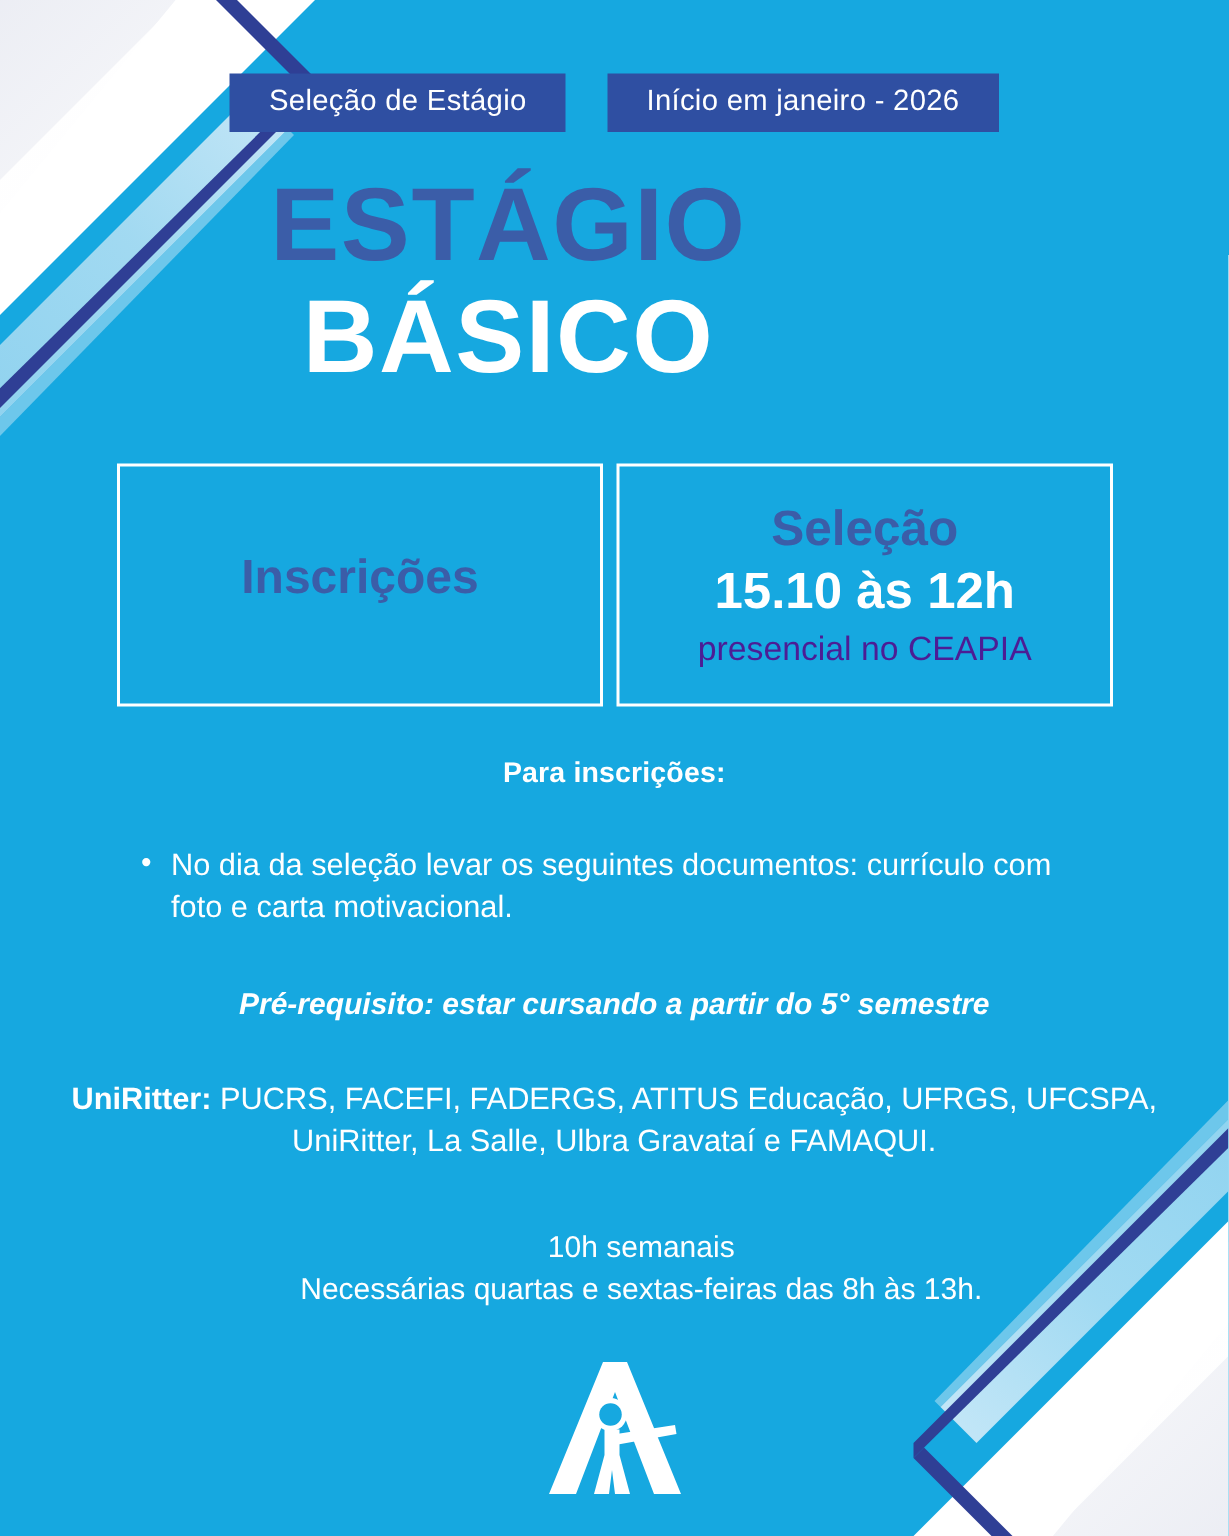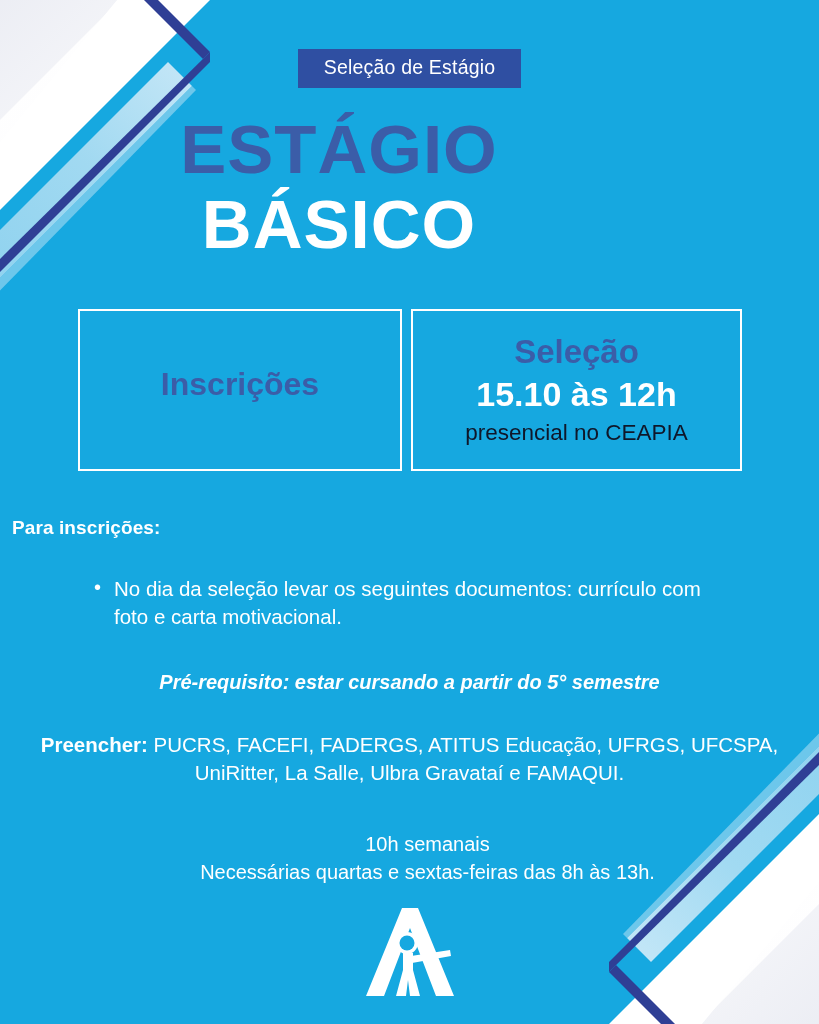--- a/index.html
+++ b/index.html
@@ -105,39 +105,40 @@
   .box-main {
     font-size: 34px;
     font-weight: bold;
     color: #ffffff;
     line-height: 1.15;
     margin: 0;
   }
   .box-sub {
     font-size: 22.5px;
     font-weight: normal;
-    color: #0f172a;
+    color: #4c1d95;
     line-height: 1.25;
     margin: 5px 0 0 0;
   }
   .info-box.left .box-head { font-size: 32px; margin-bottom: 12px; }
   .info-box.left .box-main { font-size: 33px; }
 
   
   .body-copy {
     position: absolute;
     top: 505px;
     left: 0;
     width: 819px;
   }
   .lead {
+    text-align: center;
     color: #ffffff;
     font-size: 19px;
     font-weight: bold;
-    margin: 12px;
+    margin: 0;
     letter-spacing: .1px;
   }
   .bullets {
     list-style: none;
     margin: 36px 0 0 0;
     padding: 0 80px 0 94px;
     color: #ffffff;
   }
   .bullets li {
     position: relative;
@@ -257,20 +258,21 @@
       <path d="M 150 -40 L 250 -40 L -60 270 L -60 215 Z" fill="#ffffff"></path>
       <path d="M 168 62 L 192 86 L -60 338 L -60 290 Z" fill="url(#gLight2)" opacity="0.95"></path>
       <path d="M 192 86 L 196 90 L -60 352 L -60 338 Z" fill="#a9dcf2" opacity="0.6"></path>
       <path d="M 118 -40 L 210 52 L 203 59 L 111 -33 Z" fill="#2f3f95"></path>
       <path d="M 210 52 L 210 62 L -60 332 L -60 318 Z" fill="#2f3f95"></path>
     </svg>
   </div>
 
   <div class="badge-row">
     <div class="badge">Seleção de Estágio</div>
+    <div class="badge">Início em janeiro - 2026</div>
   </div>
 
   <div class="title-block">
     <div class="title-1">ESTÁGIO</div>
     <div class="title-2">BÁSICO</div>
   </div>
 
   <div class="boxes">
     <div class="info-box left">
       <div class="box-head">Inscrições</div>
@@ -284,21 +286,21 @@
 
   <div class="body-copy">
     <p class="lead">Para inscrições:</p>
 
     <ul class="bullets">
       <li>No dia da seleção levar os seguintes documentos: currículo com foto e carta motivacional.</li>
     </ul>
 
     <p class="prereq">Pré-requisito: estar cursando a partir do 5° semestre</p>
 
-    <p class="faculties"><span class="lbl">Preencher:</span> <span>PUCRS, FACEFI, FADERGS, ATITUS Educação, UFRGS, UFCSPA, UniRitter, La Salle, Ulbra Gravataí e FAMAQUI.</span></p>
+    <p class="faculties"><span class="lbl">UniRitter:</span> <span>PUCRS, FACEFI, FADERGS, ATITUS Educação, UFRGS, UFCSPA, UniRitter, La Salle, Ulbra Gravataí e FAMAQUI.</span></p>
 
     <p class="hours"><span>10h semanais</span><br><span>Necessárias quartas e sextas-feiras das 8h às 13h.</span></p>
   </div>
 
   <div class="logo">
     <svg viewBox="0 0 96 88" xmlns="http://www.w3.org/2000/svg" aria-hidden="true">
 
       <path d="M 40 0 L 56 0 L 92 88 L 74 88 L 48 20 L 22 88 L 4 88 Z" fill="#ffffff"></path>
 
       <circle cx="45" cy="35" r="11" fill="#ffffff"></circle>

